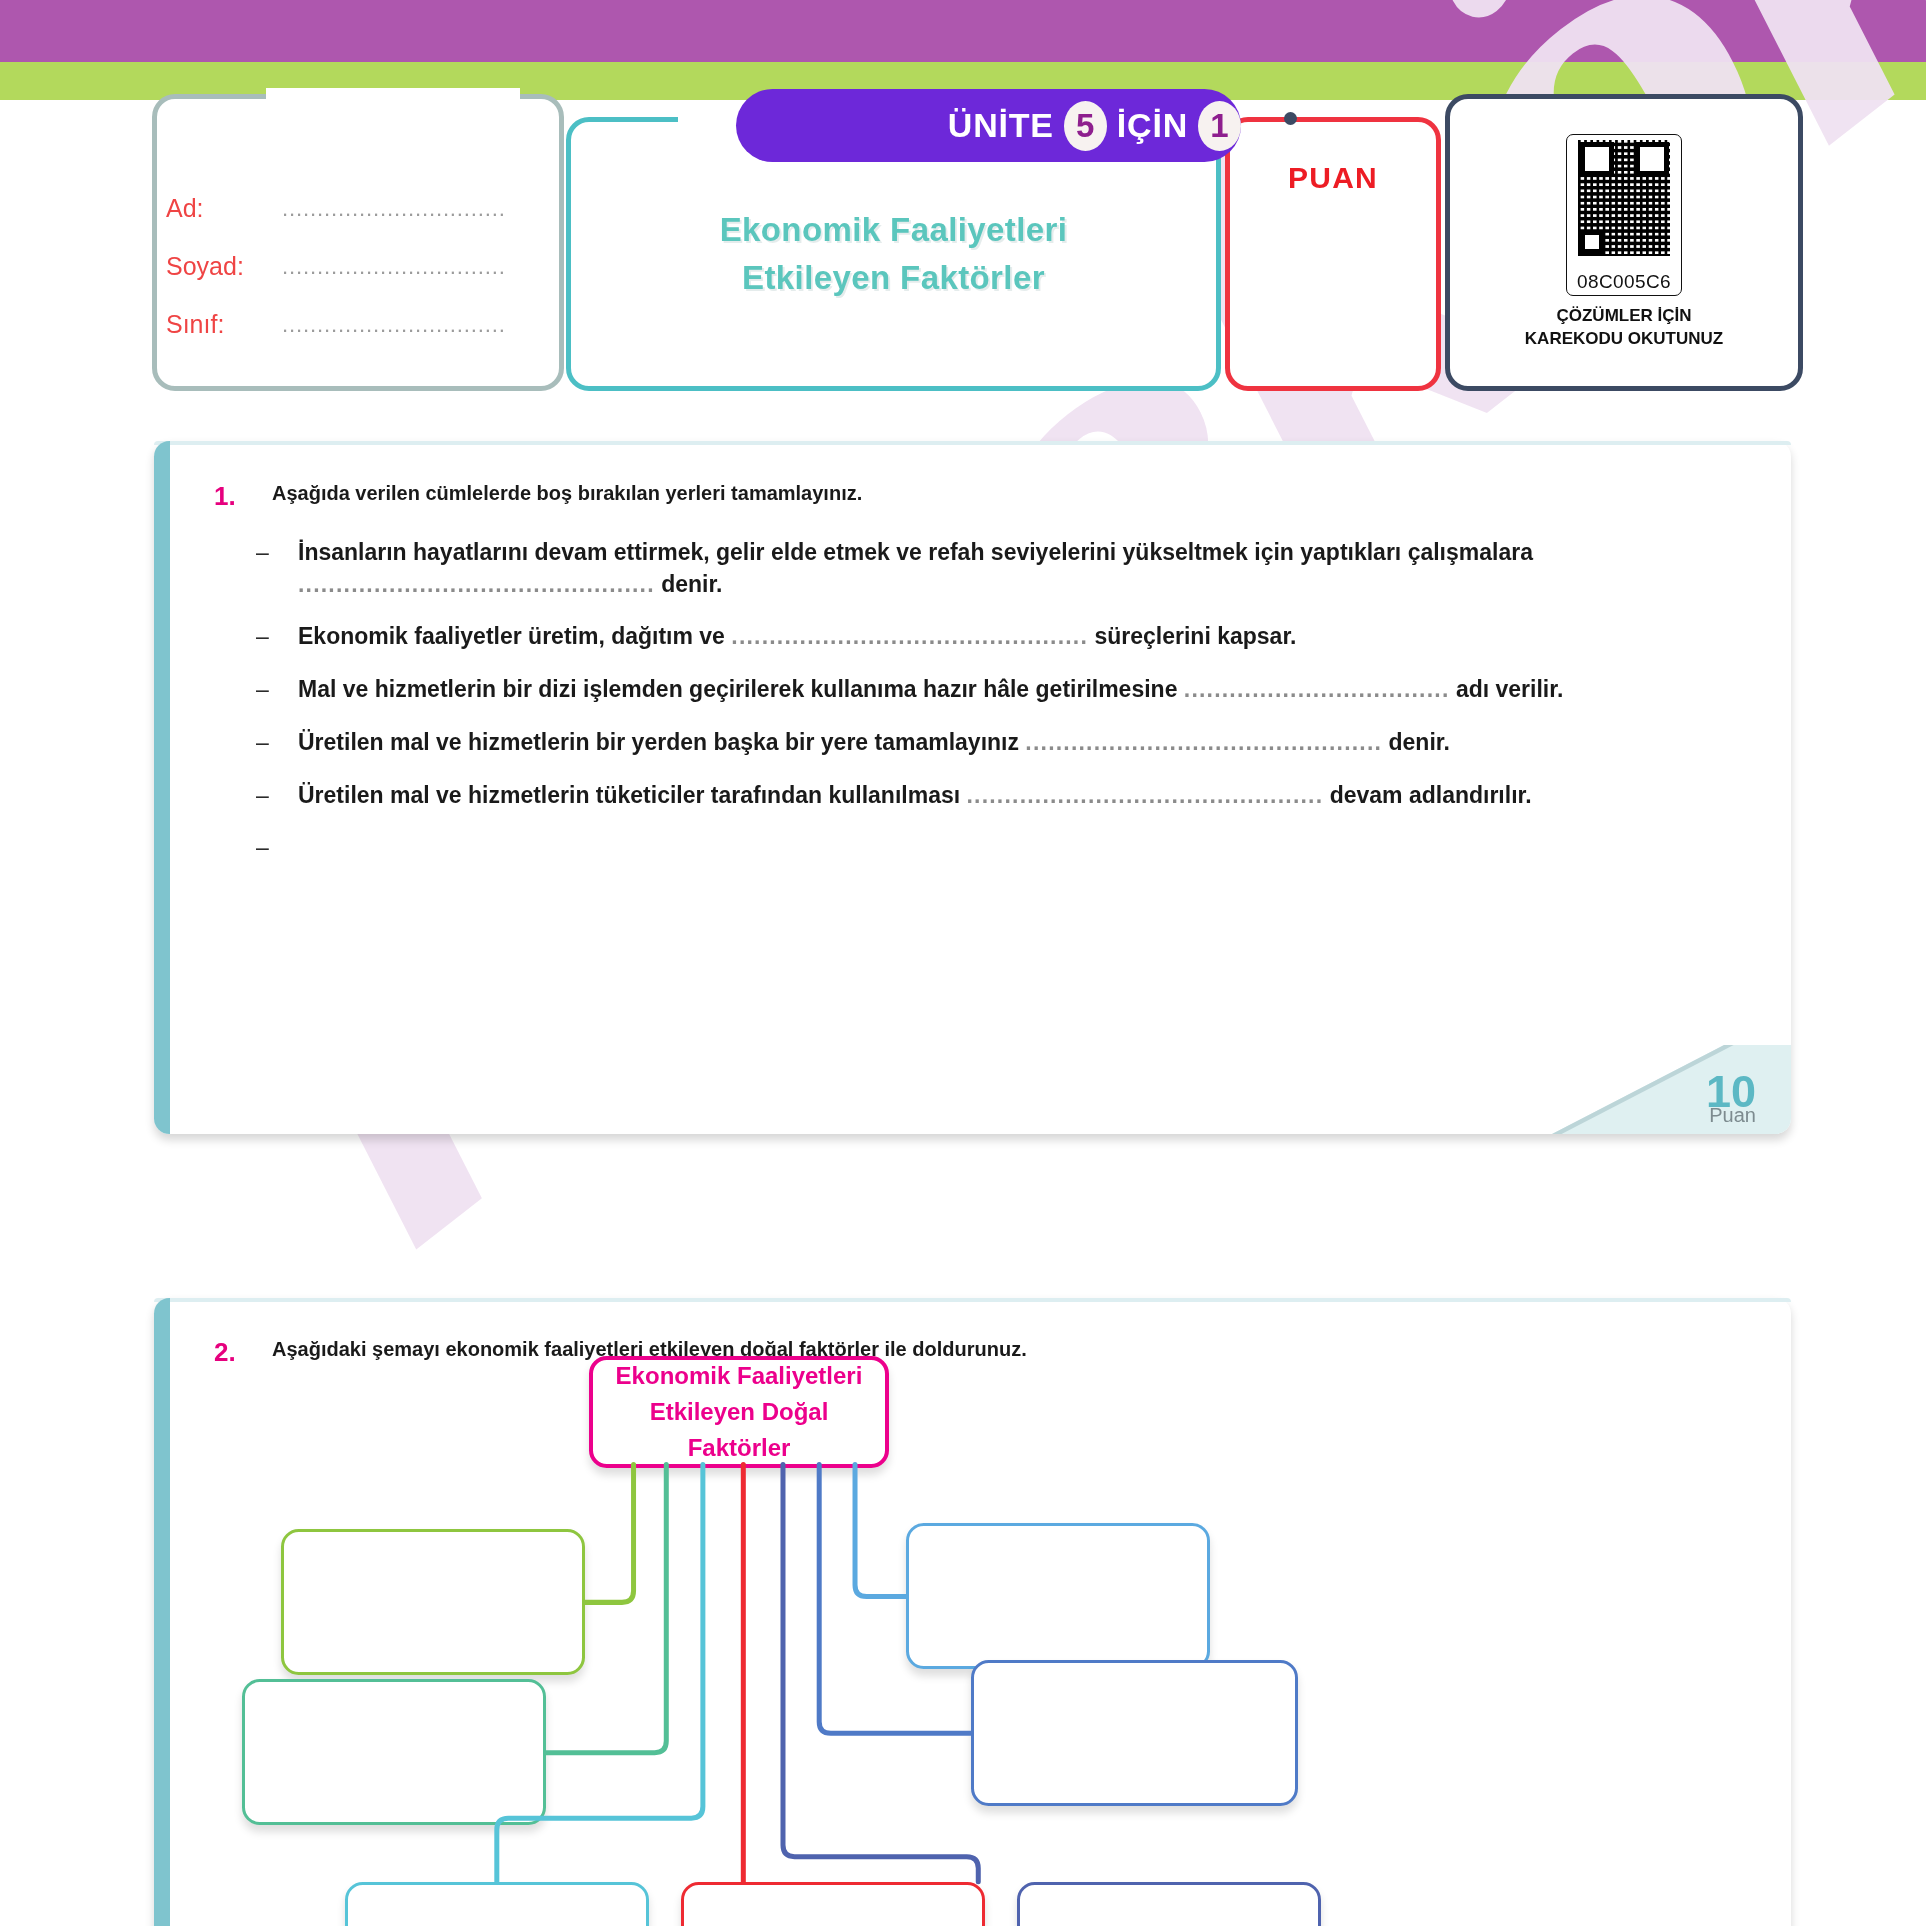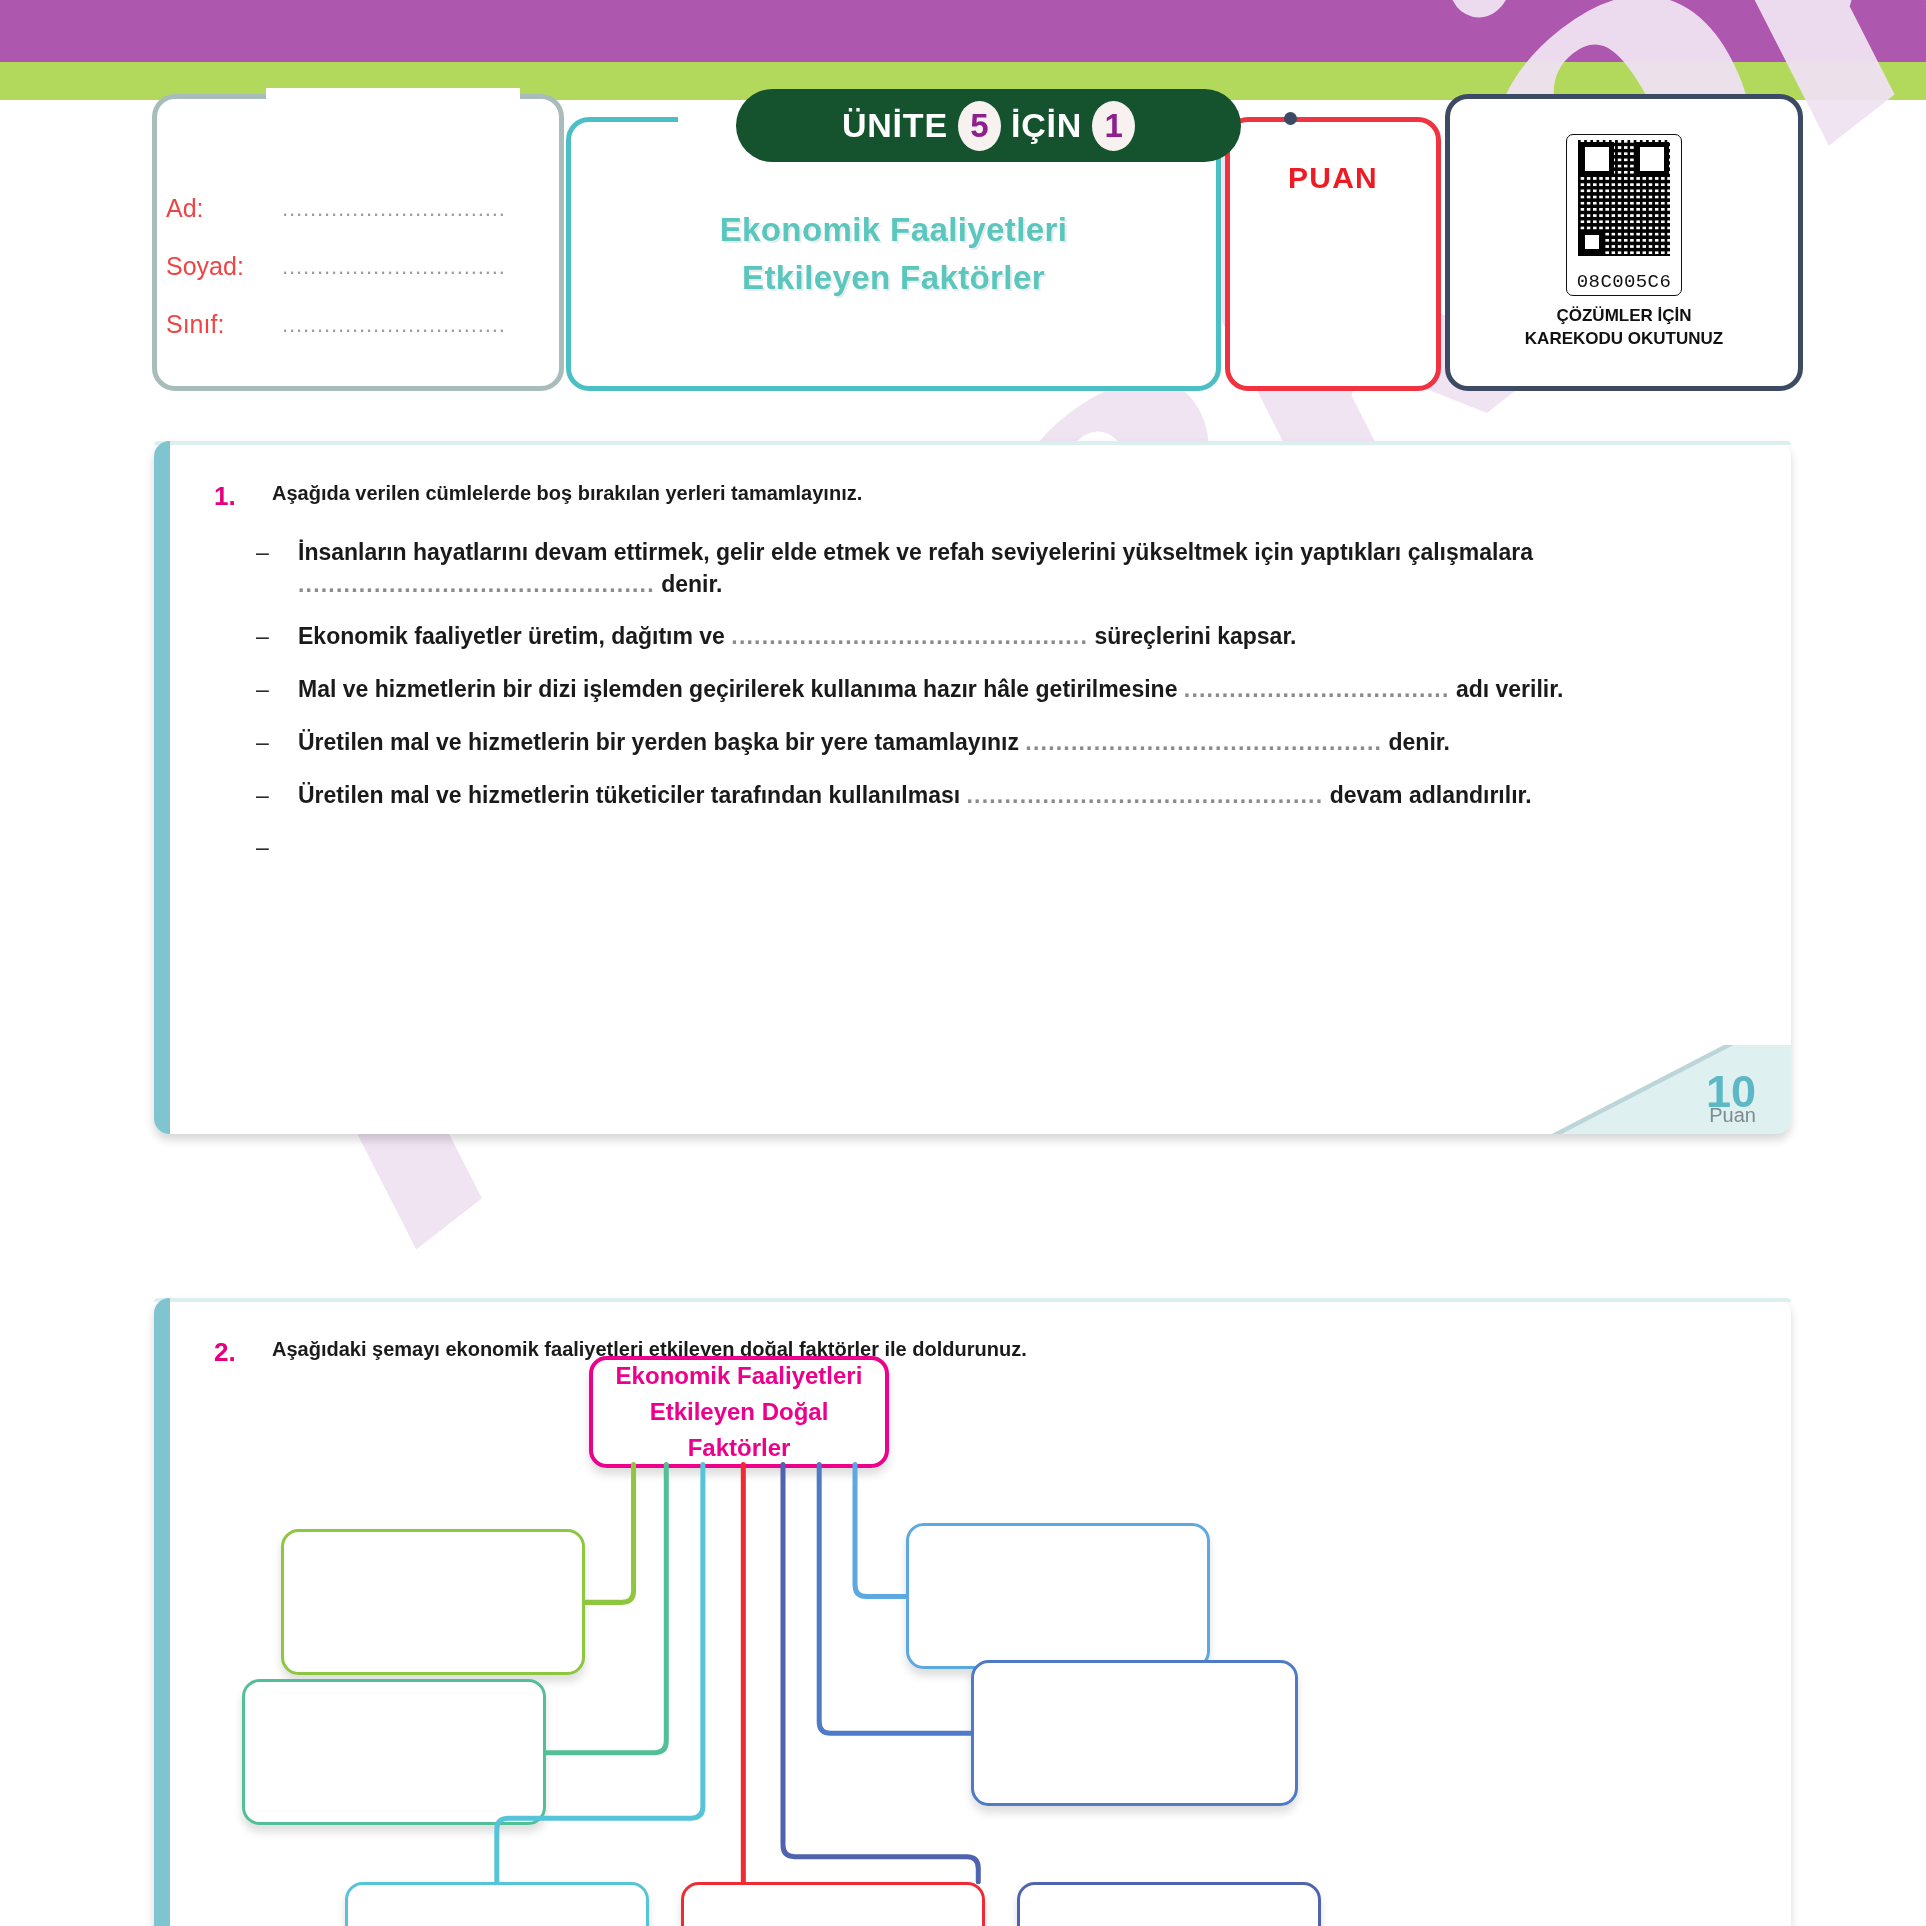--- a/index.html
+++ b/index.html
@@ -101,21 +101,21 @@
     position:relative; overflow:hidden;
   }
   .qr-grid::before, .qr-grid::after, .qr-eye {
     content:""; position:absolute; width:24px; height:24px;
     border:5.4px solid #000; background:#fff;
   }
   .qr-grid::before { left:1.5px; top:1.5px; }
   .qr-grid::after  { right:1.5px; top:1.5px; }
   .qr-eye { left:1.5px; bottom:1.5px; }
   .qr-code-text { font-size:19px; font-weight:400; color:#111; letter-spacing:0.4px; margin-top:15px;
-                  font-family:Liberation Mono, monospace; }
+                  font-family:Liberation Sans, sans-serif; }
   .qr-caption { margin-top:9.2px; text-align:center; color:#111; font-size:17px; font-weight:700; line-height:1.35; }
   .dot-dark { position:absolute; width:13px; height:13px; border-radius:50%; background:#3c4a63; }
 
   
   .card {
     position:absolute; background:#ffffff;
     border-radius:15.4px;
     box-shadow: 0 5.4px 10px rgba(0,0,0,.16);
     z-index: 10;
   }
@@ -162,22 +162,22 @@
   .node-center {
     border:4.2px solid #ec008c;
     color:#ec008c; font-size:24px; font-weight:700; line-height:1.5;
     padding:11.6px 13px;
   }
   .node-blank { border-width:3.5px; border-style:solid; }
 
   
   .unit-badge {
     position:absolute; left:736px; top:89px; width:505px; height:73px;
-    background:#14532d; border-radius:37px;
-    display:flex; align-items:center; justify-content:center; gap:10px;
+    background:#6d28d9; border-radius:37px;
+    display:flex; align-items:center; justify-content:flex-end; gap:10px;
     z-index:30;
   }
   .unit-word { color:#fff; font-size:34px; font-weight:700; letter-spacing:0.8px; }
   .unit-pill {
     width:43px; height:50px; border-radius:50%;
     background:#f7f2f0; color:#8e1f8e; font-size:33px; font-weight:700;
     display:flex; align-items:center; justify-content:center;
   }
 </style>
 </head>

